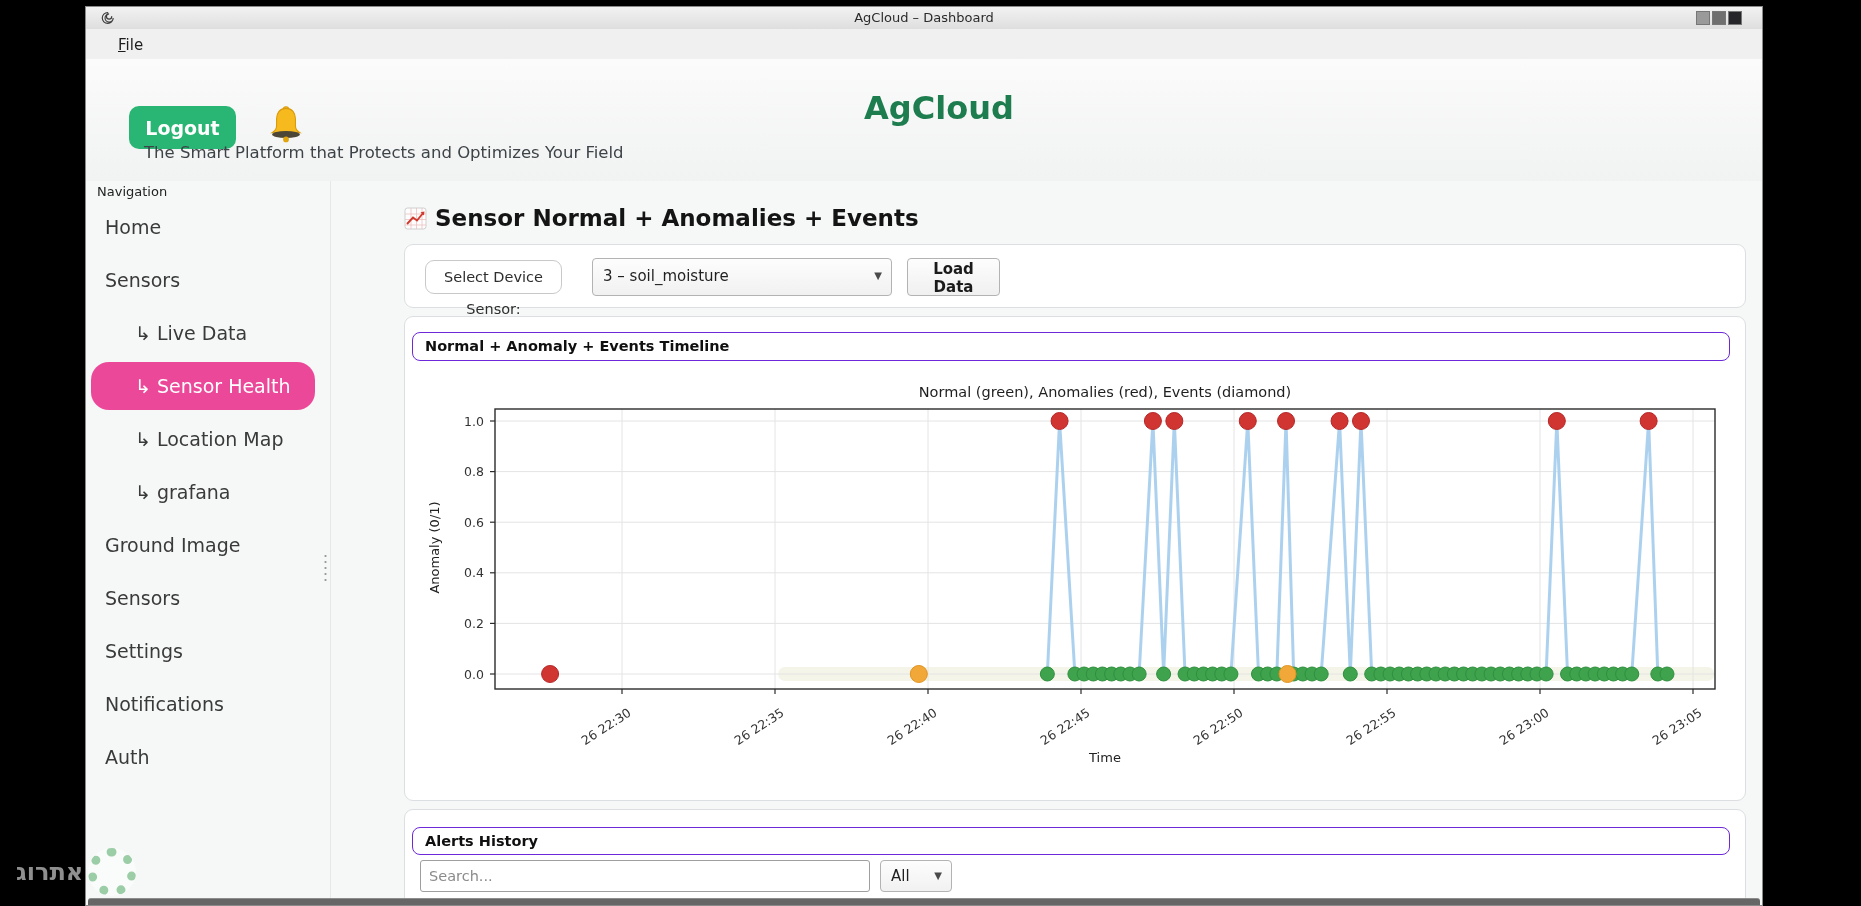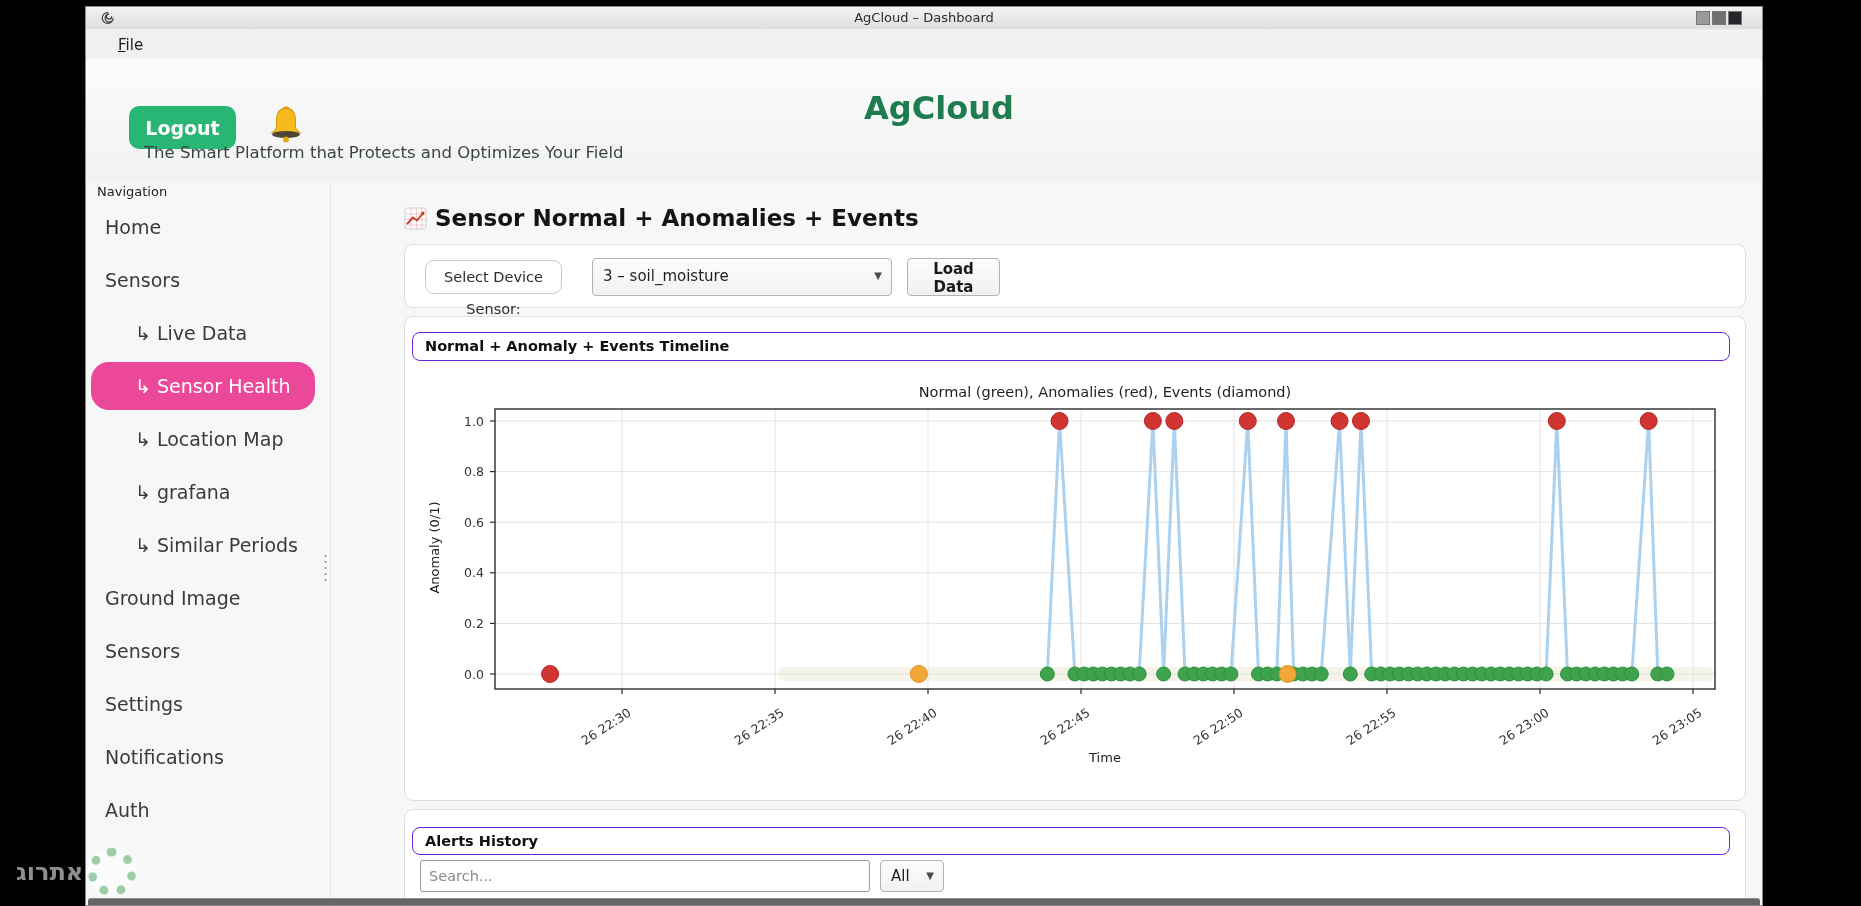--- a/index.html
+++ b/index.html
@@ -63,21 +63,21 @@
     font-family:"DejaVu Sans",sans-serif;cursor:pointer;}
   .panel-label{position:absolute;left:7px;width:1318px;border:1px solid #6d28d9;border-radius:8px;
     font-size:14.5px;font-weight:bold;color:#101010;padding-left:12px;box-sizing:border-box;background:#fff;}
   #chart-label{top:15px;height:29px;line-height:27px;}
   #alerts-label{top:17px;height:28px;line-height:26px;}
   #chart-svg{position:absolute;left:0;top:0;}
   .search-input{position:absolute;left:15px;top:50px;width:450px;height:32px;border:1px solid #9f9f9f;
     border-radius:3px;box-sizing:border-box;font-size:14.5px;color:#333;padding:8px 8px;
     font-family:"DejaVu Sans",sans-serif;background:#fff;}
   .search-input::placeholder{color:#8b8b8b;}
-  #alerts-filter{left:475px;top:50px;width:64px;height:32px;}
+  #alerts-filter{left:475px;top:50px;width:72px;height:32px;}
   #alerts-filter .val{top:6px;}
   #alerts-filter .arrow{top:9px;}
   .bottom-bar{position:absolute;left:2px;top:891px;width:1672px;height:9px;background:#666;
     border-top:1px solid #8d8d8d;border-radius:3px;}
   
   .watermark{position:absolute;left:10px;top:846px;width:130px;height:52px;z-index:5;}
   .wm-text{position:absolute;left:6px;top:12px;font-size:24px;font-weight:bold;color:#8f8f8f;}
   .wm-ring{position:absolute;left:78px;top:2px;width:30px;height:30px;border:9px dotted #8cc79a;
     border-radius:50%;opacity:.85;background:rgba(255,255,255,.55);}
   svg text{font-family:"DejaVu Sans",sans-serif;}
@@ -117,21 +117,20 @@
     </div>
 
     <div class="nav-heading">Navigation</div>
     <nav id="sidebar-items">
         <div class="nav-item">Home</div>
         <div class="nav-item">Sensors</div>
         <div class="nav-item sub">↳ Live Data</div>
         <div class="nav-item sub active">↳ Sensor Health</div>
         <div class="nav-item sub">↳ Location Map</div>
         <div class="nav-item sub">↳ grafana</div>
-        <div class="nav-item sub">↳ Similar Periods</div>
         <div class="nav-item">Ground Image</div>
         <div class="nav-item">Sensors</div>
         <div class="nav-item">Settings</div>
         <div class="nav-item">Notifications</div>
         <div class="nav-item">Auth</div>
       </nav>
     <div class="sidebar-edge"></div>
     <div class="splitter"></div>
 
     <div class="page-title-row">

